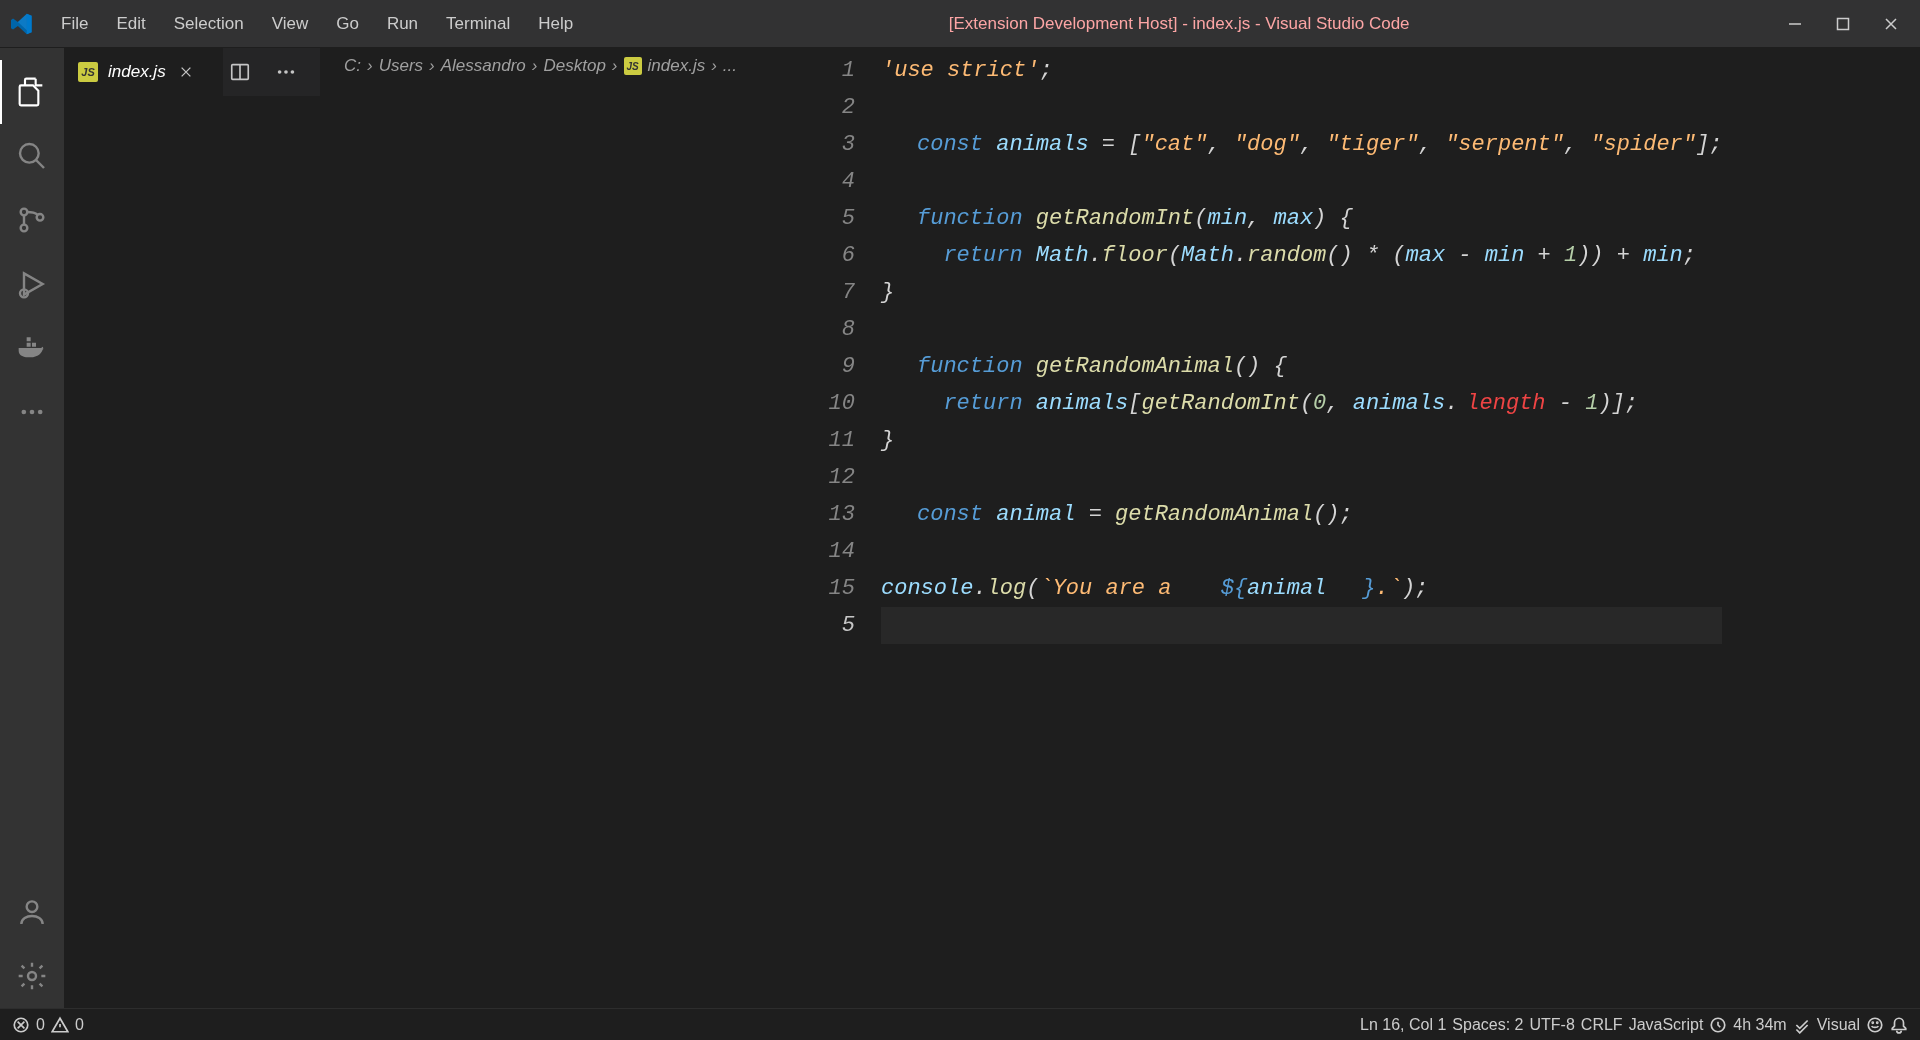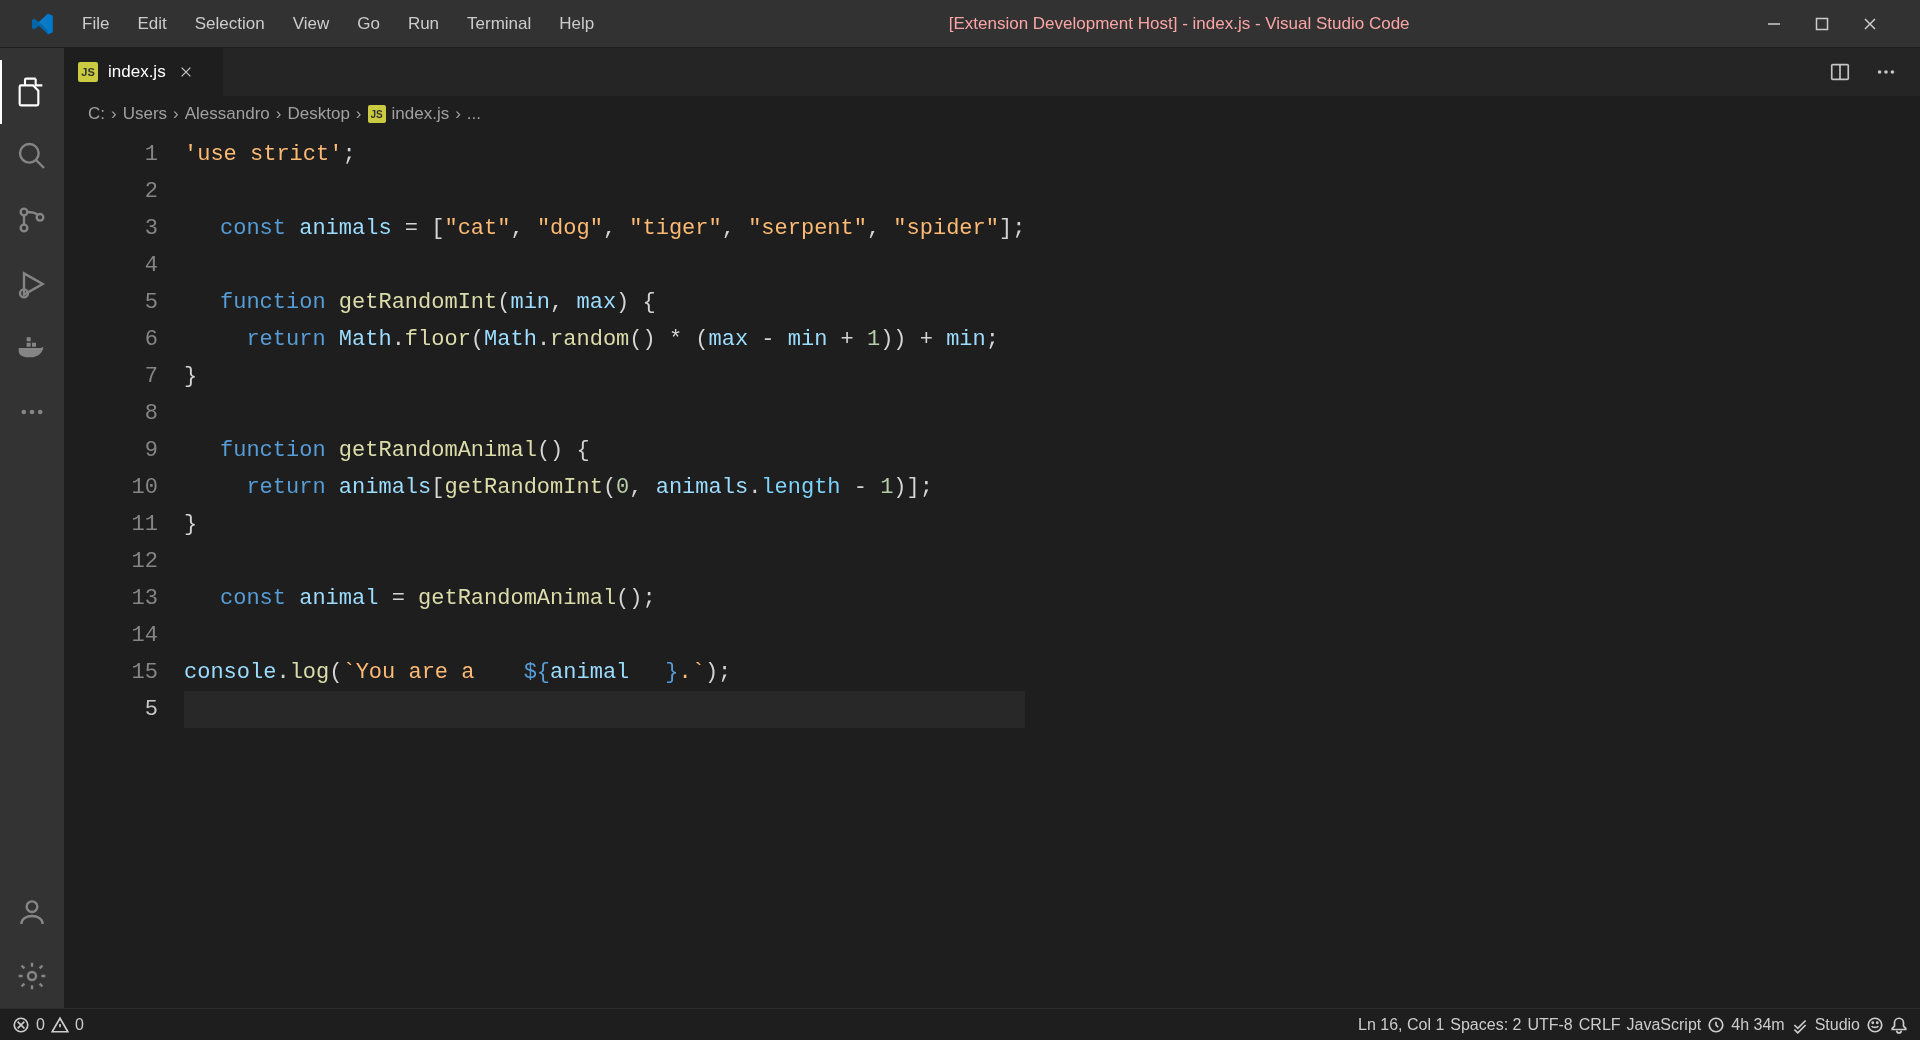--- a/index.html
+++ b/index.html
@@ -5,21 +5,21 @@
 * { margin:0; padding:0; box-sizing:border-box; }
 body {
   font-family:"Segoe UI",-apple-system,BlinkMacSystemFont,sans-serif;
   background:#1e1e1e; color:#cccccc;
   width:1920px; height:1040px; overflow:hidden;
   display:flex; flex-direction:column;
 }
 
 .titlebar {
   height:48px; background:#323233; display:flex; align-items:center;
-  padding:0 26px; border-bottom:1px solid #1e1e1e;
+  padding:0 5px; border-bottom:1px solid #1e1e1e;
 }
 .logo { width:22px; height:22px; margin:0 14px 0 6px; }
 .menu { display:flex; gap:0; }
 .menu-item { padding:6px 14px; font-size:17px; color:#cccccc; }
 .title-center { flex:1; text-align:center; font-size:17px; color:#fca5a5; }
 .winctrl { display:flex; gap:0; }
 .winbtn { width:48px; height:48px; display:flex; align-items:center; justify-content:center; }
 .winbtn svg { width:16px; height:16px; }
 
 
@@ -27,21 +27,21 @@
 .activitybar {
   width:64px; background:#333333; display:flex; flex-direction:column;
   align-items:center; padding-top:12px; gap:0;
 }
 .actbtn { width:64px; height:64px; display:flex; align-items:center; justify-content:center; color:#858585; }
 .actbtn.active { color:#ffffff; border-left:2px solid #fff; }
 .actbtn svg { width:32px; height:32px; }
 .actbtn.ellipsis svg { width:28px; height:28px; }
 .actspacer { flex:1; }
 
-.editorarea { flex:1; display:flex; flex-direction:column; background:#1e1e1e; }
+.editorarea { flex:1; display:flex; flex-direction:row; background:#1e1e1e;font-style:italic; }
 .tabbar { height:48px; background:#252526; display:flex; align-items:stretch; }
 .tab {
   display:flex; align-items:center; gap:10px; padding:0 14px 0 14px;
   background:#1e1e1e; border-right:1px solid #252526; color:#ffffff;
   font-size:17px; min-width:160px;
 }
 .jsicon { width:20px; height:20px; background:#cbcb41; display:inline-flex; align-items:center; justify-content:center; font-size:11px; font-weight:700; color:#333; border-radius:2px; }
 .tab-close { color:#c5c5c5; width:20px; height:20px; display:flex; align-items:center; justify-content:center; }
 .tabbar-right { margin-left:auto; display:flex; align-items:center; gap:14px; padding-right:18px; color:#c5c5c5; }
 .tabbar-right .iconbtn svg{ width:22px; height:22px; }
@@ -56,21 +56,21 @@
 .editor { flex:1; display:flex; font-family:"Consolas","Courier New",monospace; font-size:22px; line-height:37px; position:relative; }
 .gutter { text-align:right; color:#858585; padding:4px 26px 0 0; user-select:none; min-width:120px; }
 .code { padding:4px 0 0 0; white-space:pre; color:#d4d4d4; }
 .linehl { background:#282828; }
 .str { color:#fdba74; }
 .kw  { color:#569cd6;margin-left:36px; }
 .fn  { color:#dcdcaa; }
 .var { color:#9cdcfe; }
 .num { color:#b5cea8; }
 .pl  { color:#d4d4d4; }
-.mem { color:#7dd3fc; }
+.mem { color:#ef4444;margin-left:8px; }
 
 
 .statusbar {
   height:32px; background:#1e1e1e; border-top:1px solid #2d2d2d;
   display:flex; align-items:center; font-size:16px; color:#cccccc;
   padding:0 12px; gap:18px;
 }
 .status-left{ display:flex; align-items:center; gap:6px; }
 .status-right{ margin-left:auto; display:flex; align-items:center; gap:6px; }
 .status-item{ display:flex; align-items:center; gap:6px; }
@@ -280,21 +280,21 @@
           <circle cx="8" cy="8" r="6"></circle>
           <path d="M8 5v3l2 2"></path>
         </svg>
       <span>4h 34m</span>
     </div>
     <div class="status-item">
       <svg viewBox="0 0 16 16" fill="none" stroke="#ccc" stroke-width="1.5">
           <path d="M3 8l3 3 7-7"></path>
           <path d="M3 12l3 3 7-7"></path>
         </svg>
-      <span>Studio</span>
+      <span>Visual</span>
     </div>
     <div class="status-item">
       <svg viewBox="0 0 16 16" fill="none" stroke="#ccc" stroke-width="1.5">
           <circle cx="8" cy="8" r="6"></circle>
           <path d="M5 9c1 1.5 5 1.5 6 0"></path>
           <circle cx="6" cy="6" r=".5" fill="#ccc"></circle>
           <circle cx="10" cy="6" r=".5" fill="#ccc"></circle>
         </svg>
     </div>
     <div class="status-item">

